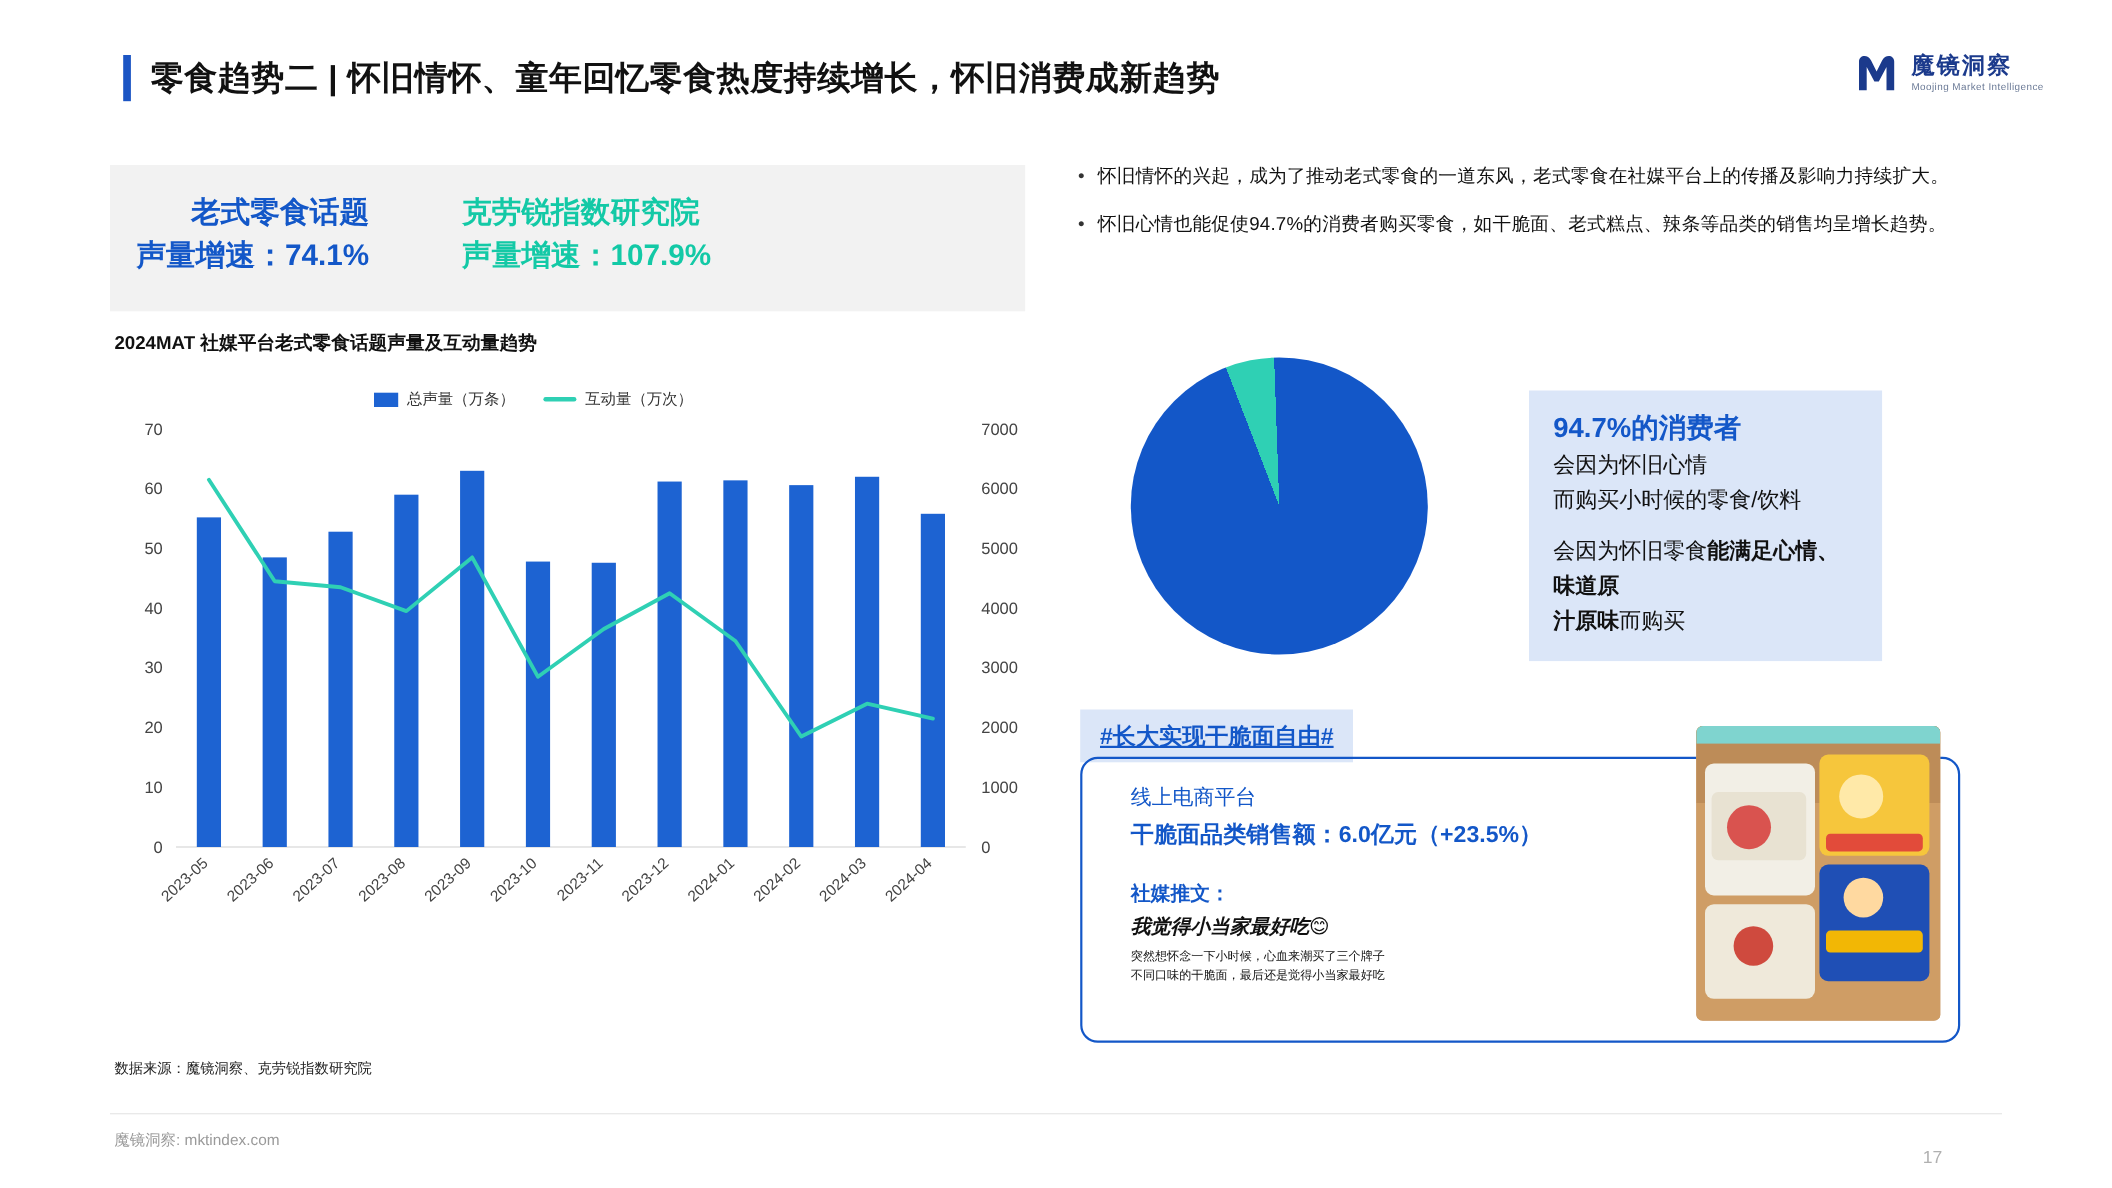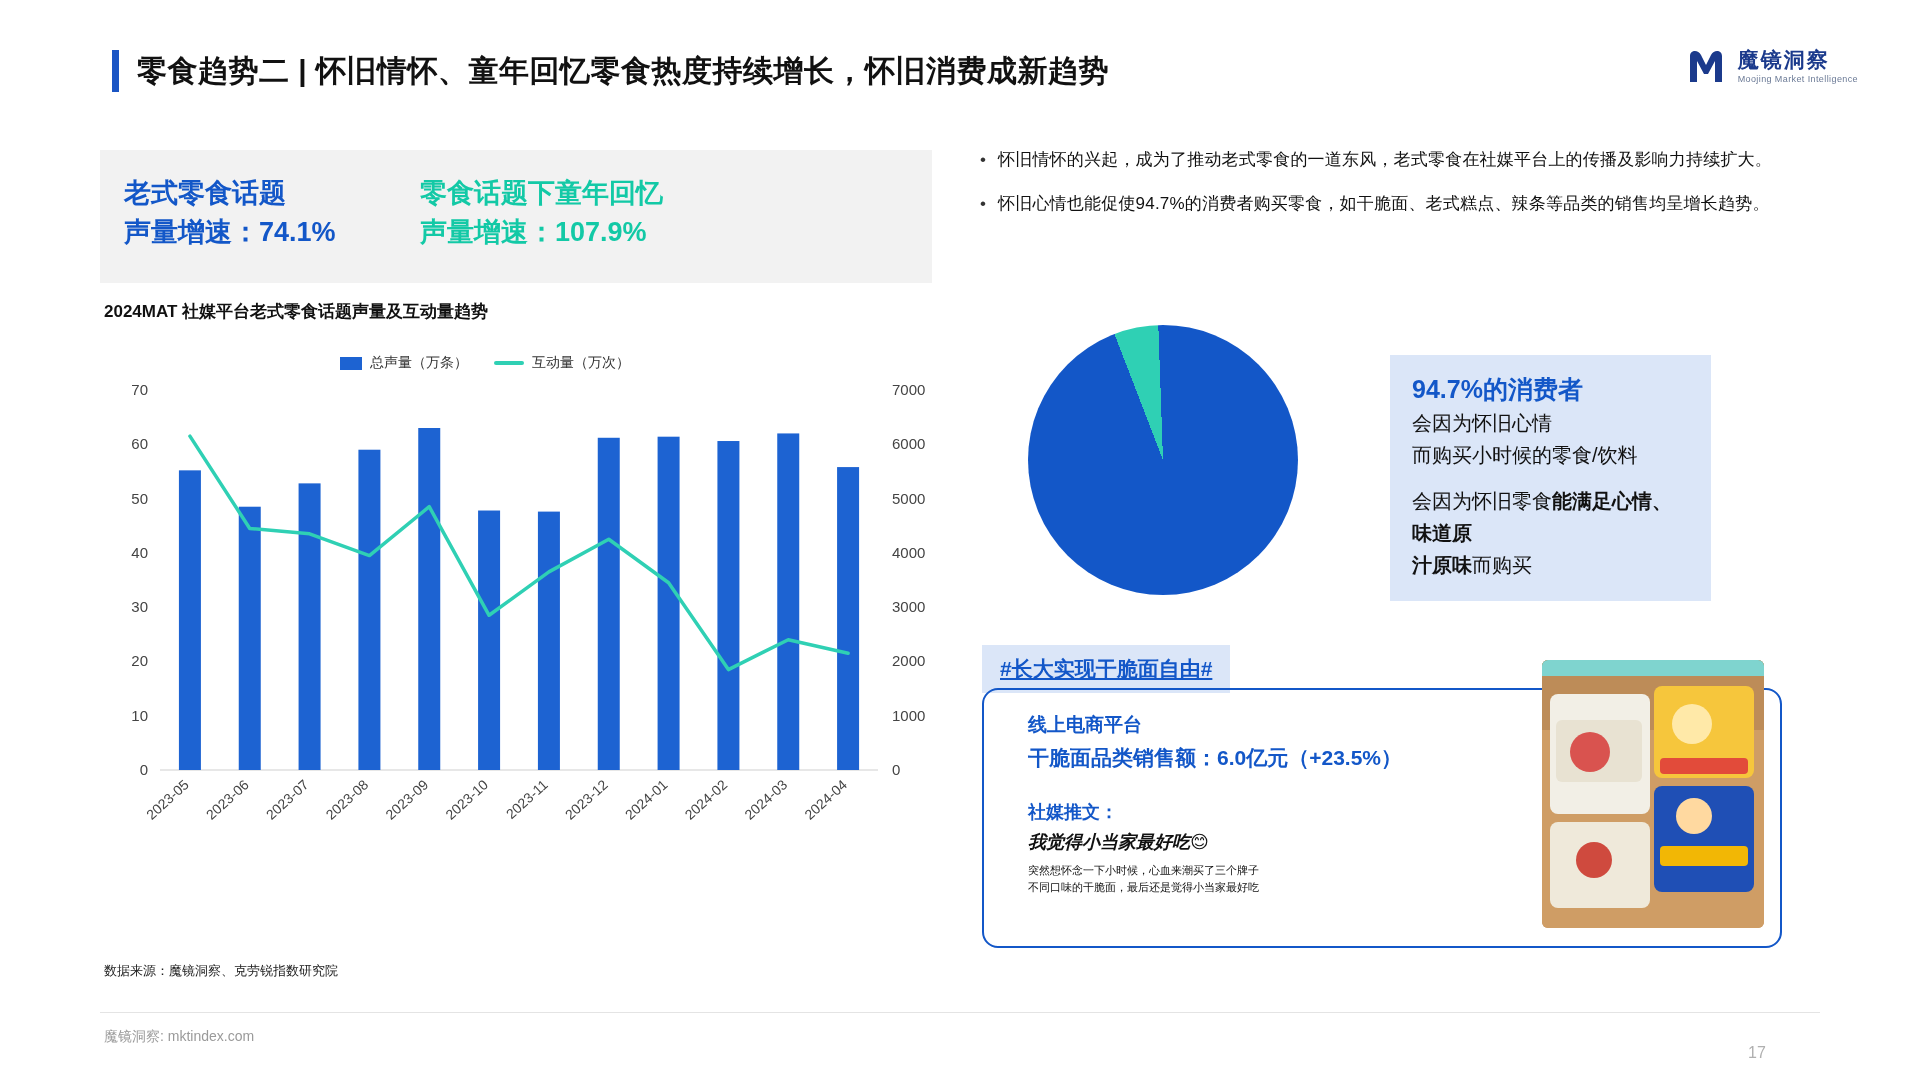--- a/index.html
+++ b/index.html
@@ -51,21 +51,21 @@
   .pie{width:270px;height:270px;border-radius:50%;}
 
   .pie-info{position:absolute;left:1390px;top:355px;width:321px;background:#dbe6f8;padding:18px 20px 20px 22px;box-sizing:border-box;}
   .pi-head{font-size:25px;font-weight:bold;color:#1357c8;line-height:1.35;}
   .pi-line{font-size:20px;color:#111;line-height:1.6;}
   .pi-gap{height:14px;}
   .pi-bold{font-weight:bold;}
 
   .hashtag{position:absolute;left:982px;top:645px;background:#dbe6f8;padding:10px 18px;font-size:21px;font-weight:bold;color:#1357c8;text-decoration:underline;}
   .card{position:absolute;left:982px;top:688px;width:800px;height:260px;border:2px solid #1357c8;border-radius:16px;box-sizing:border-box;}
-  .card-line1{position:absolute;left:1028px;top:712px;font-size:19px;font-weight:bold;color:#1357c8;}
+  .card-line1{position:absolute;left:1028px;top:712px;font-size:19px;font-weight:normal;color:#1357c8;}
   .card-line2{position:absolute;left:1028px;top:744px;font-size:21px;font-weight:bold;color:#1357c8;white-space:nowrap;}
   .card-line3{position:absolute;left:1028px;top:800px;font-size:18px;font-weight:bold;color:#1357c8;}
   .card-quote1{position:absolute;left:1028px;top:830px;font-size:18px;font-weight:bold;font-style:italic;color:#111;}
   .card-quote2{position:absolute;left:1028px;top:862px;font-size:11px;color:#111;line-height:1.55;}
 
   .photo{position:absolute;left:1542px;top:660px;width:222px;height:268px;border-radius:6px;overflow:hidden;background:#c89a6a;}
 
   
   .footer-line{position:absolute;left:100px;top:1012px;width:1720px;height:1px;background:#e4e4e4;}
   .footer-left{position:absolute;left:104px;top:1028px;font-size:14px;color:#9a9a9a;}
@@ -87,26 +87,26 @@
         <path d="M6 38 L6 12 C6 6 14 5 17 11 L22 21 L27 11 C30 5 38 6 38 12 L38 38 L31 38 L31 17 L24 30 L20 30 L13 17 L13 38 Z" fill="#1b3a8c"></path>
       </svg>
     </div>
     <div>
       <div class="logo-txt-main">魔镜洞察</div>
       <div class="logo-txt-sub">Moojing Market Intelligence</div>
     </div>
   </div>
 
   <div class="kpi-box">
-    <div class="kpi-col" style="left:24px;top:24px;">
+    <div class="kpi-col" style="left:24px;top:24px;text-align:right;">
       <div class="kpi-l1 kpi-blue">老式零食话题</div>
       <div class="kpi-l2 kpi-blue">声量增速：74.1%</div>
     </div>
     <div class="kpi-col" style="left:320px;top:24px;">
-      <div class="kpi-l1 kpi-green">零食话题下童年回忆</div>
+      <div class="kpi-l1 kpi-green">克劳锐指数研究院</div>
       <div class="kpi-l2 kpi-green">声量增速：107.9%</div>
     </div>
   </div>
 
   <div class="chart-title">2024MAT 社媒平台老式零食话题声量及互动量趋势</div>
   <div class="legend">
     <div class="legend-item">
       <span class="legend-swatch-bar"></span>
       <span>总声量（万条）</span>
     </div>

